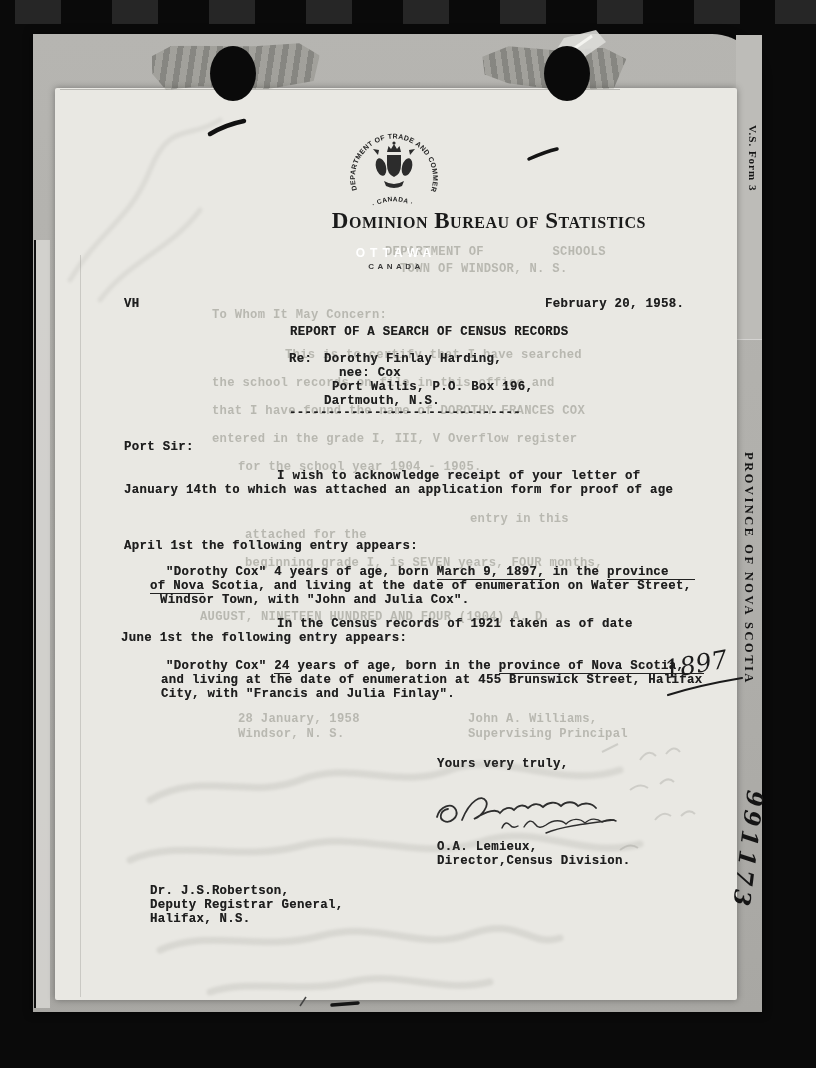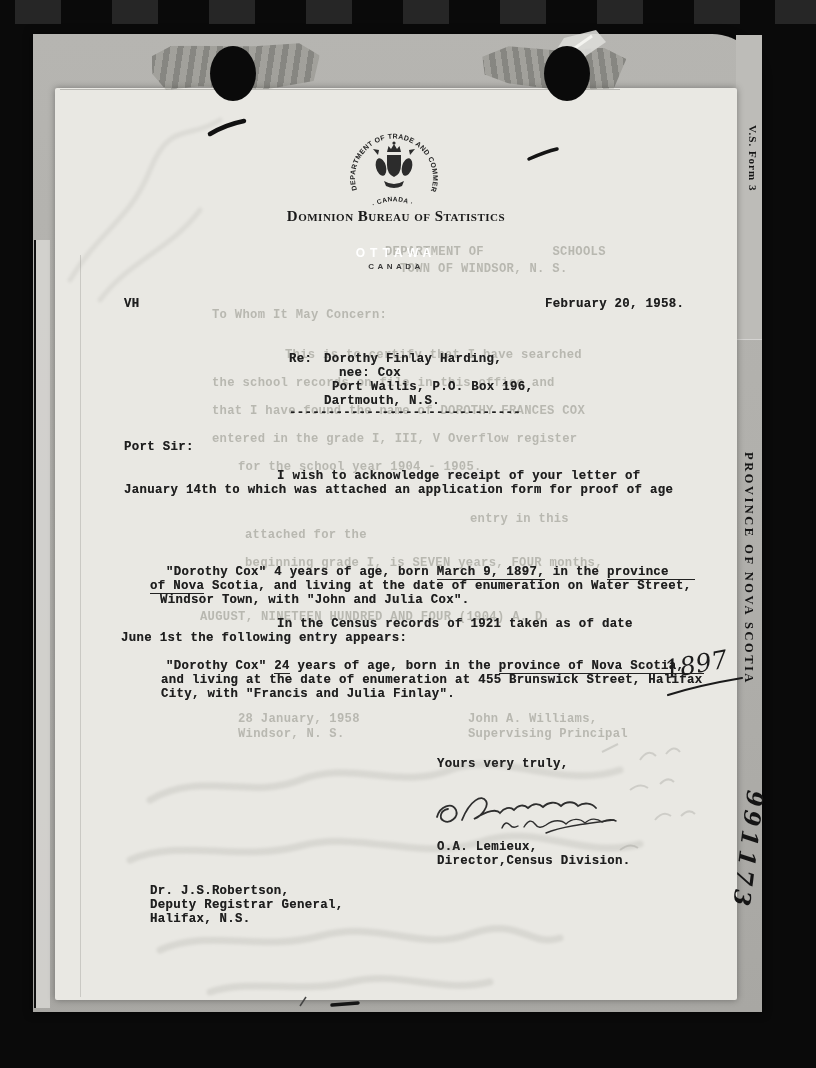--- a/index.html
+++ b/index.html
@@ -36,23 +36,23 @@
   .t{position:absolute;font-family:"Liberation Mono",monospace;font-weight:700;
      font-size:12.4px;line-height:14px;letter-spacing:.3px;color:#1e1e1e;
      white-space:pre;z-index:7;text-shadow:0 0 .4px rgba(30,30,30,.6);}
   .u{border-bottom:1.6px solid #222;}
   .u-ext{padding-right:26px;}
   .u-ext2{padding-right:20px;}
   .ghost{position:absolute;font-family:"Liberation Mono",monospace;font-weight:700;
      font-size:12.2px;line-height:14px;letter-spacing:.3px;color:rgba(104,104,95,.38);
      white-space:pre;z-index:4;}
   
-  .org{position:absolute;left:146px;top:208px;width:500px;text-align:center;
+  .org{position:absolute;left:146px;top:208px;width:500px;text-align:right;
        font-family:"Liberation Serif",serif;font-weight:700;font-variant:small-caps;
-       font-size:15px;letter-spacing:.5px;color:#1a1a1a;z-index:7;}
+       font-size:23px;letter-spacing:.5px;color:#1a1a1a;z-index:7;}
   .city{position:absolute;left:146px;top:246px;width:500px;text-align:center;
        font-family:"Liberation Sans",sans-serif;font-weight:700;font-size:12px;
        letter-spacing:5px;color:#ffffff;z-index:7;}
   .country{position:absolute;left:146px;top:262px;width:500px;text-align:center;
        font-family:"Liberation Sans",sans-serif;font-weight:700;font-size:8px;
        letter-spacing:3.5px;color:#3a3a3a;z-index:7;}
   
   .vert{position:absolute;writing-mode:vertical-rl;font-family:"Liberation Serif",serif;
         font-weight:700;color:#151515;z-index:6;}
   .form3{left:747px;top:125px;font-size:11px;letter-spacing:1px;}
@@ -144,33 +144,35 @@
   <div class="ghost" style="left:245px;top:528px">attached for the</div>
   <div class="ghost" style="left:245px;top:556px">beginning grade I, is SEVEN years, FOUR months,</div>
   <div class="ghost" style="left:200px;top:610px">AUGUST, NINETEEN HUNDRED AND FOUR (1904) A. D.</div>
   <div class="ghost" style="left:238px;top:712px">28 January, 1958</div>
   <div class="ghost" style="left:238px;top:727px">Windsor, N. S.</div>
   <div class="ghost" style="left:468px;top:712px">John A. Williams,</div>
   <div class="ghost" style="left:468px;top:727px">Supervising Principal</div>
 
   <div class="t" style="left:124px;top:297px">VH</div>
   <div class="t" style="left:545px;top:297px">February 20, 1958.</div>
+  <div class="t" style="left:290px;top:325px">REPORT OF A SEARCH OF CENSUS RECORDS</div>
 
   <div class="t" style="left:289px;top:352px">Re:</div>
   <div class="t" style="left:324px;top:352px">Dorothy Finlay Harding,</div>
   <div class="t" style="left:339px;top:366px">nee: Cox</div>
   <div class="t" style="left:332px;top:380px">Port Wallis, P.O. Box 196,</div>
   <div class="t" style="left:324px;top:394px">Dartmouth, N.S.</div>
   <div class="t" style="left:289px;top:406px">------------------------------</div>
 
   <div class="t" style="left:124px;top:440px">Port Sir:</div>
 
   <div class="t" style="left:277px;top:469px">I wish to acknowledge receipt of your letter of</div>
   <div class="t" style="left:124px;top:483px">January 14th to which was attached an application form for proof of age</div>
 
+  <div class="t" style="left:124px;top:539px">April 1st the following entry appears:</div>
 
   <div class="t" style="left:166px;top:565px"><span>"Dorothy Cox" 4 years of age, born </span><span class="u">March 9, 1897,</span><span> in the </span><span class="u u-ext">province</span></div>
   <div class="t" style="left:150px;top:579px"><span class="u">of Nova</span><span> Scotia, and living at the date of enumeration on Water Street,</span></div>
   <div class="t" style="left:160px;top:593px">Windsor Town, with "John and Julia Cox".</div>
 
   <div class="t" style="left:277px;top:617px">In the Census records of 1921 taken as of date</div>
   <div class="t" style="left:121px;top:631px">June 1st the following entry appears:</div>
 
   <div class="t" style="left:166px;top:659px"><span>"Dorothy Cox" </span><span class="u">24</span><span> years of age, born in the </span><span class="u u-ext2">province of Nova Scotia,</span></div>
   <div class="t" style="left:161px;top:673px">and living at the date of enumeration at 455 Brunswick Street, Halifax</div>

